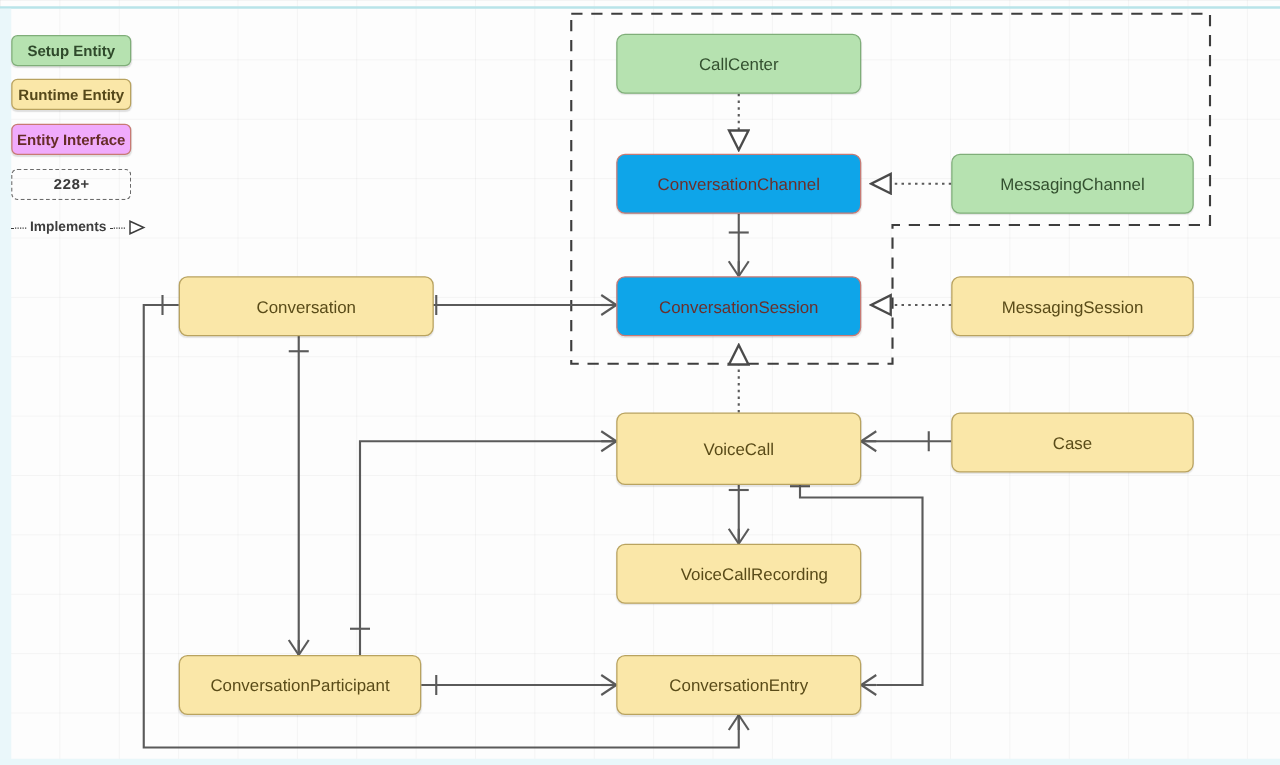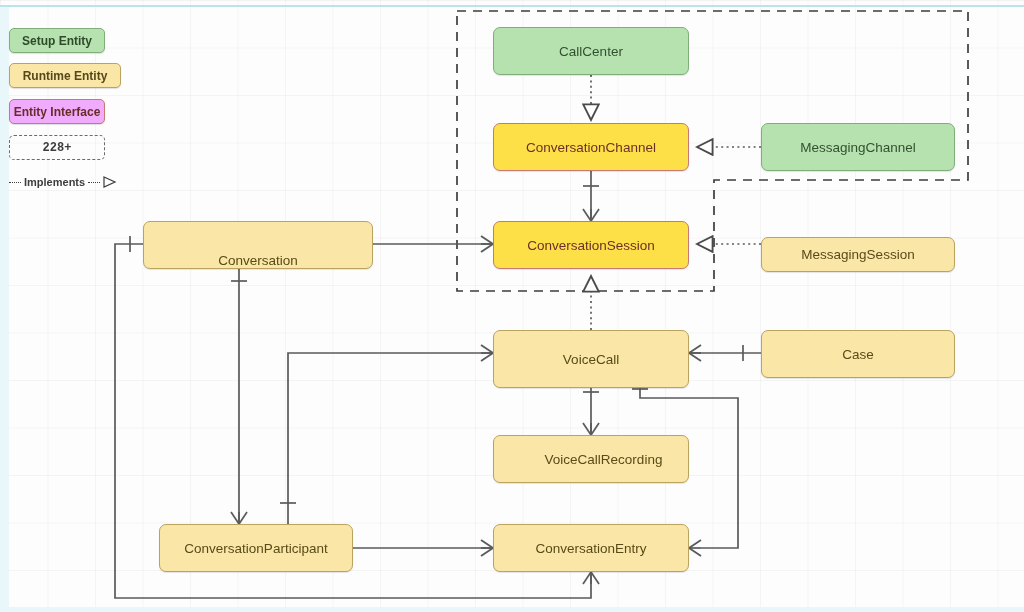--- a/index.html
+++ b/index.html
@@ -49,21 +49,21 @@
     display: flex;
     align-items: center;
     justify-content: center;
     font-size: 13.5px;
     color: #3a3a38;
     text-align: center;
     box-shadow: 0 1px 1px rgba(0,0,0,0.10);
   }
   .node.setup   { background: #b6e2b0; border-color: #7fae79; color: #33502f; }
   .node.runtime { background: #fae7a8; border-color: #b9a35f; color: #594b18; }
-  .node.iface   { background: #fde047; border-color: #c77a74; color: #6b2f2b; }
+  .node.iface   { background: #0ea5e9; border-color: #c77a74; color: #6b2f2b; }
 
   .legend-box {
     position: absolute;
     box-sizing: border-box;
     border-radius: 5px;
     border: 1.3px solid #999;
     display: flex; align-items: center; justify-content: center;
     font-size: 12px;
     font-weight: bold;
     box-shadow: 0 1px 1px rgba(0,0,0,0.12);
@@ -171,21 +171,21 @@
     <path d="M349,540 L349,556"></path>
     <path d="M493,548 L481,540"></path>
     <path d="M493,548 L481,556"></path>
     <path d="M493,548 L481,548"></path>
   </g>
 </svg>
 
 <div class="legend-box setup" style="left:9px; top:28px; width:96px; height:25px;">
   <span>Setup Entity</span>
 </div>
-<div class="legend-box runtime" style="left:9px; top:63px; width:112px; height:25px;">
+<div class="legend-box runtime" style="left:9px; top:63px; width:96px; height:25px;">
   <span>Runtime Entity</span>
 </div>
 <div class="legend-box iface" style="left:9px; top:99px; width:96px; height:25px;">
   <span>Entity Interface</span>
 </div>
 <div class="legend-box dashed" style="left:9px; top:135px; width:96px; height:25px;">
   <span>228+</span>
 </div>
 <div class="legend-implements" style="left:9px; top:176px;">
   <span class="dashlead"></span>
@@ -205,39 +205,39 @@
 </div>
 
 <div class="node setup" style="left:761px; top:123px; width:194px; height:48px;">
   <span>MessagingChannel</span>
 </div>
 
 <div class="node iface" style="left:493px; top:221px; width:196px; height:48px;">
   <span>ConversationSession</span>
 </div>
 
-<div class="node runtime" style="left:761px; top:237px; width:194px; height:35px;justify-content:center;">
+<div class="node runtime" style="left:761px; top:221px; width:194px; height:48px;justify-content:center;">
   <span>MessagingSession</span>
 </div>
 
-<div class="node runtime" style="left:143px; top:221px; width:230px; height:48px;align-items:flex-end;">
+<div class="node runtime" style="left:143px; top:221px; width:204px; height:48px;">
   <span>Conversation</span>
 </div>
 
 <div class="node runtime" style="left:493px; top:330px; width:196px; height:58px;">
   <span>VoiceCall</span>
 </div>
 
 <div class="node runtime" style="left:761px; top:330px; width:194px; height:48px;">
   <span>Case</span>
 </div>
 
 <div class="node runtime" style="left:493px; top:435px; width:196px; height:48px;padding-left:25px;">
   <span>VoiceCallRecording</span>
 </div>
 
-<div class="node runtime" style="left:143px; top:524px; width:194px; height:48px;margin-left:16px;">
+<div class="node runtime" style="left:143px; top:524px; width:194px; height:48px;">
   <span>ConversationParticipant</span>
 </div>
 
 <div class="node runtime" style="left:493px; top:524px; width:196px; height:48px;">
   <span>ConversationEntry</span>
 </div>
 
 </body></html>

